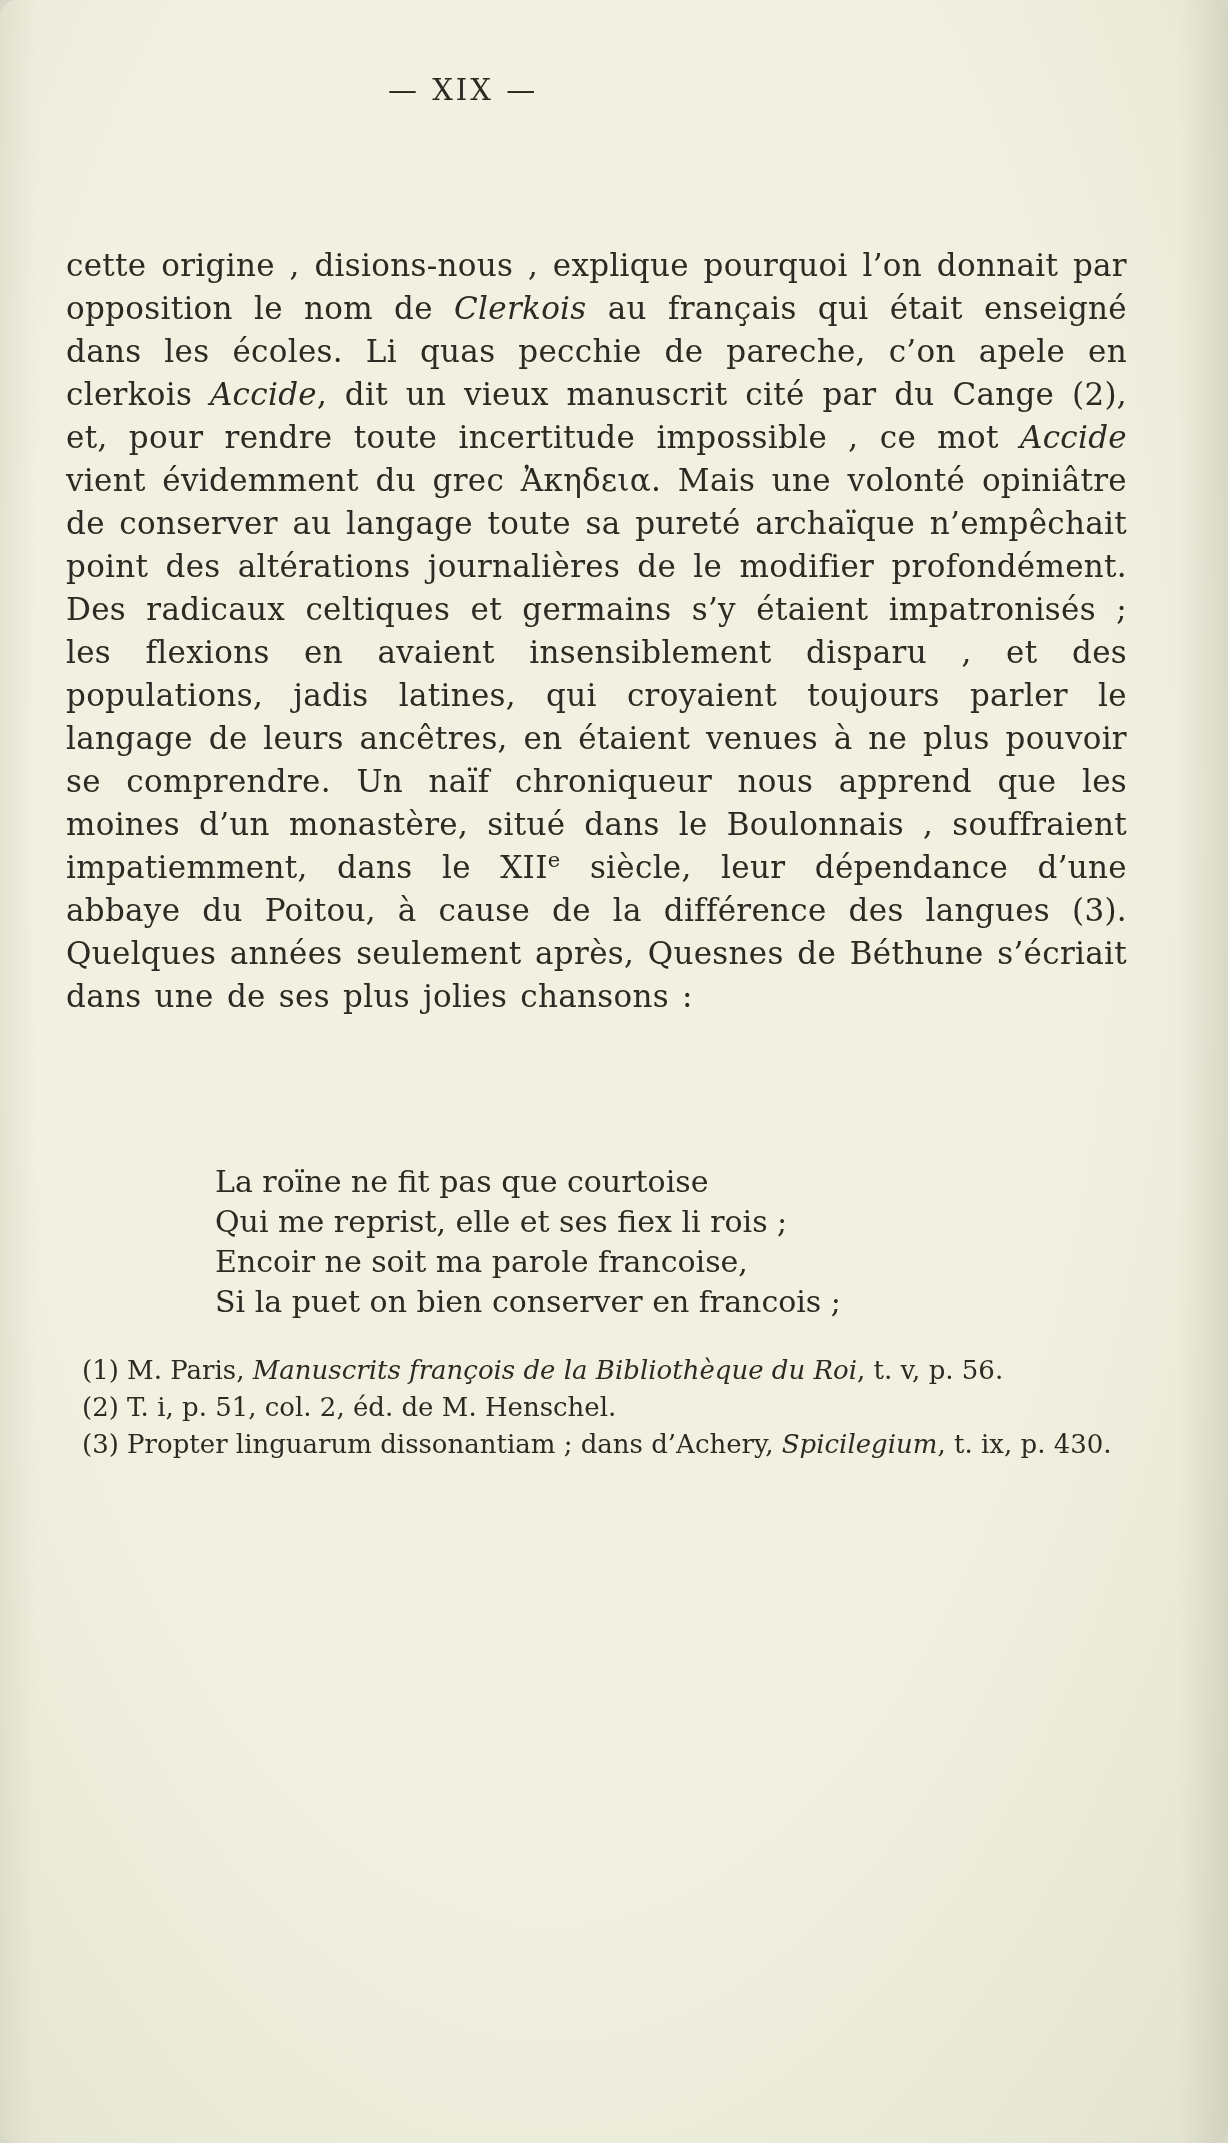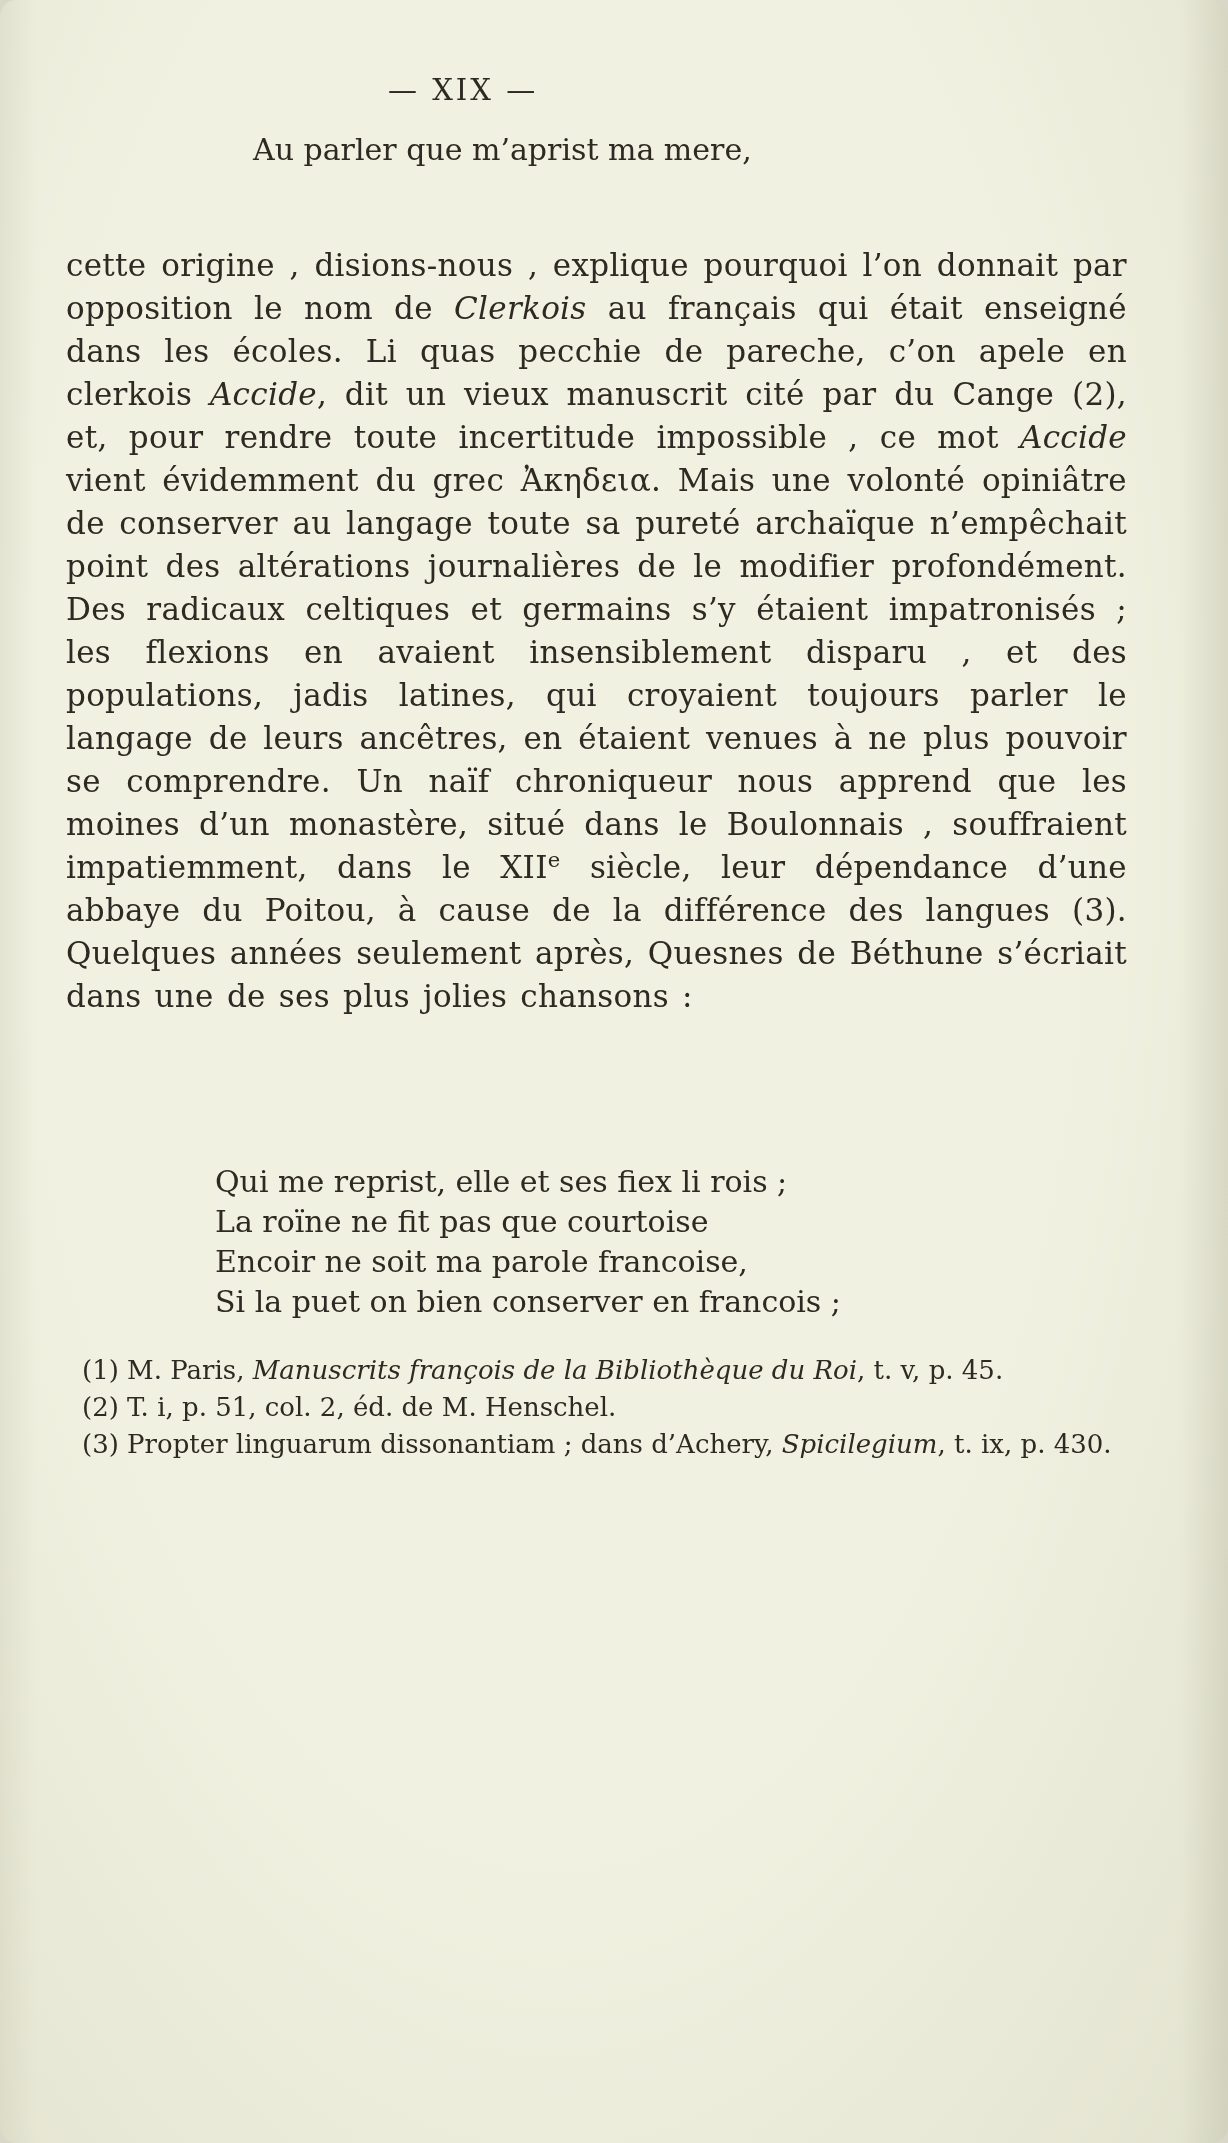--- a/index.html
+++ b/index.html
@@ -74,33 +74,32 @@
   .verse-line { white-space: nowrap; }
 </style>
 </head>
 <body>
 
 <div class="page">
 
   <div class="page-number">— XIX —</div>
 
   <div class="epigraph">
-    <div class="verse-line">Au parler que m’aprist ma mere,</div>
   </div>
 
   <div class="body-block">
     <p class="body-paragraph"><span>cette origine , disions-nous , explique pourquoi l’on donnait par opposition le nom de </span><span class="italic">Clerkois</span><span> au français qui était enseigné dans les écoles. Li quas pecchie de pareche, c’on apele en clerkois </span><span class="italic">Accide</span><span>, dit un vieux manuscrit cité par du Cange (2), et, pour rendre toute incertitude impossible , ce mot </span><span class="italic">Accide</span><span> vient évidemment du grec Ἀκηδεια. Mais une volonté opiniâtre de conserver au langage toute sa pureté archaïque n’empêchait point des altérations journalières de le modifier profondément. Des radicaux celtiques et germains s’y étaient impatronisés ; les flexions en avaient insensiblement disparu , et des populations, jadis latines, qui croyaient toujours parler le langage de leurs ancêtres, en étaient venues à ne plus pouvoir se comprendre. Un naïf chroniqueur nous apprend que les moines d’un monastère, situé dans le Boulonnais , souffraient impatiemment, dans le XII</span><span class="sup">e</span><span> siècle, leur dépendance d’une abbaye du Poitou, à cause de la différence des langues (3). Quelques années seulement après, Quesnes de Béthune s’écriait dans une de ses plus jolies chansons :</span></p>
   </div>
 
   <div class="quote">
+    <div class="verse-line">La roïne ne fit pas que courtoise</div>
     <div class="verse-line">Qui me reprist, elle et ses fiex li rois ;</div>
-    <div class="verse-line">La roïne ne fit pas que courtoise</div>
     <div class="verse-line">Encoir ne soit ma parole francoise,</div>
     <div class="verse-line">Si la puet on bien conserver en francois ;</div>
   </div>
 
   <div class="footnotes">
-    <p class="footnote"><span>(1) M. Paris, </span><span class="italic">Manuscrits françois de la Bibliothèque du Roi</span><span>, t. v, p. 45.</span></p>
+    <p class="footnote"><span>(1) M. Paris, </span><span class="italic">Manuscrits françois de la Bibliothèque du Roi</span><span>, t. v, p. 56.</span></p>
     <p class="footnote"><span>(2) T. i, p. 51, col. 2, éd. de M. Henschel.</span></p>
     <p class="footnote"><span>(3) Propter linguarum dissonantiam ; dans d’Achery, </span><span class="italic">Spicilegium</span><span>, t. ix, p. 430.</span></p>
   </div>
 
 </div>
 
 </body></html>

